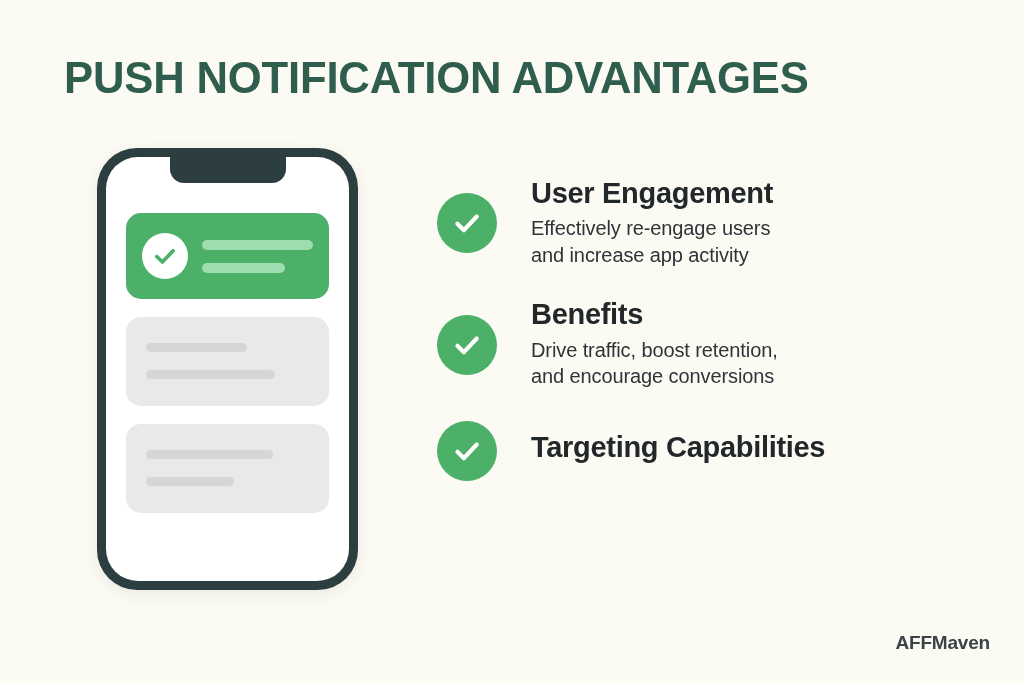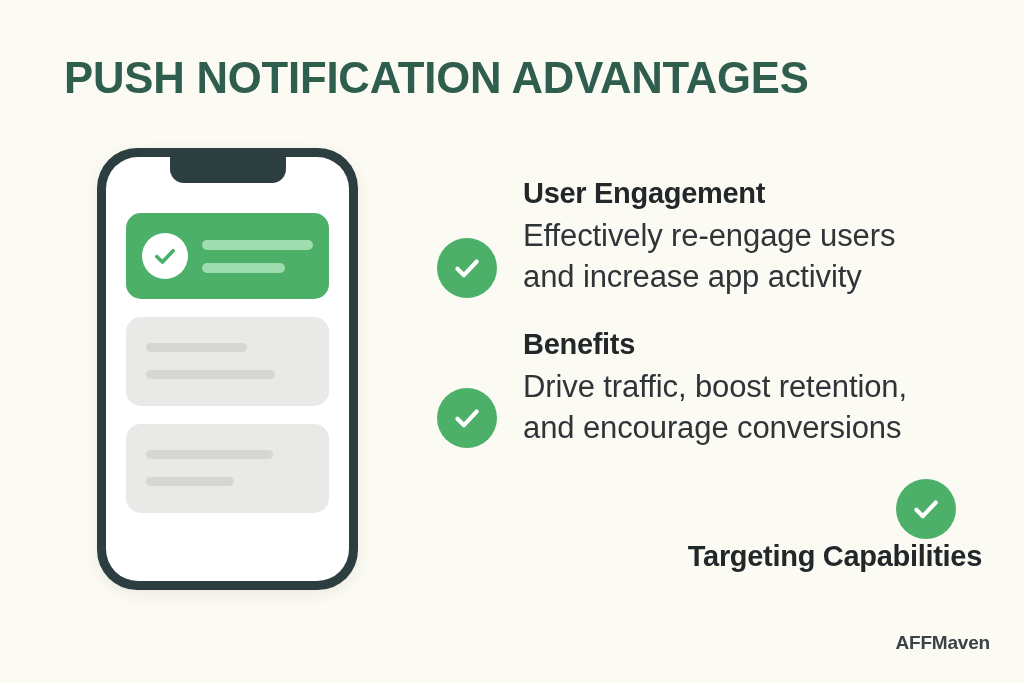--- a/index.html
+++ b/index.html
@@ -98,24 +98,25 @@
   .bar-grey-2 { height:9px; background:#d6d6d4; }
 
   
   .benefits {
     position:absolute;
     left:437px; top:176px;
     width:545px;
   }
   .benefit {
     display:flex;
-    align-items:flex-end;
+    align-items:center;
     margin-bottom:29px;
-  }
-  .benefit:last-child { margin-bottom:0;flex-direction:column; }
+    gap:8px;
+  }
+  .benefit:last-child { margin-bottom:0; }
   .badge {
     width:60px; height:60px;
     flex:0 0 auto;
     border-radius:50%;
     background:#4cb069;
     display:flex;
     align-items:center;
     justify-content:center;
     margin-right:26px;
     margin-top:2px;
@@ -124,21 +125,21 @@
   .benefit-text { padding-top:0; }
   .benefit-title {
     font-size:29px;
     font-weight:700;
     color:#222729;
     line-height:1.18;
     letter-spacing:-0.3px;
     margin-bottom:5px;
   }
   .benefit-desc {
-    font-size:31px;
+    font-size:20px;
     font-weight:400;
     color:#2e3438;
     line-height:1.33;
     letter-spacing:-0.1px;
     white-space:pre-line;
   }
 
   
   .brand {
     position:absolute;

